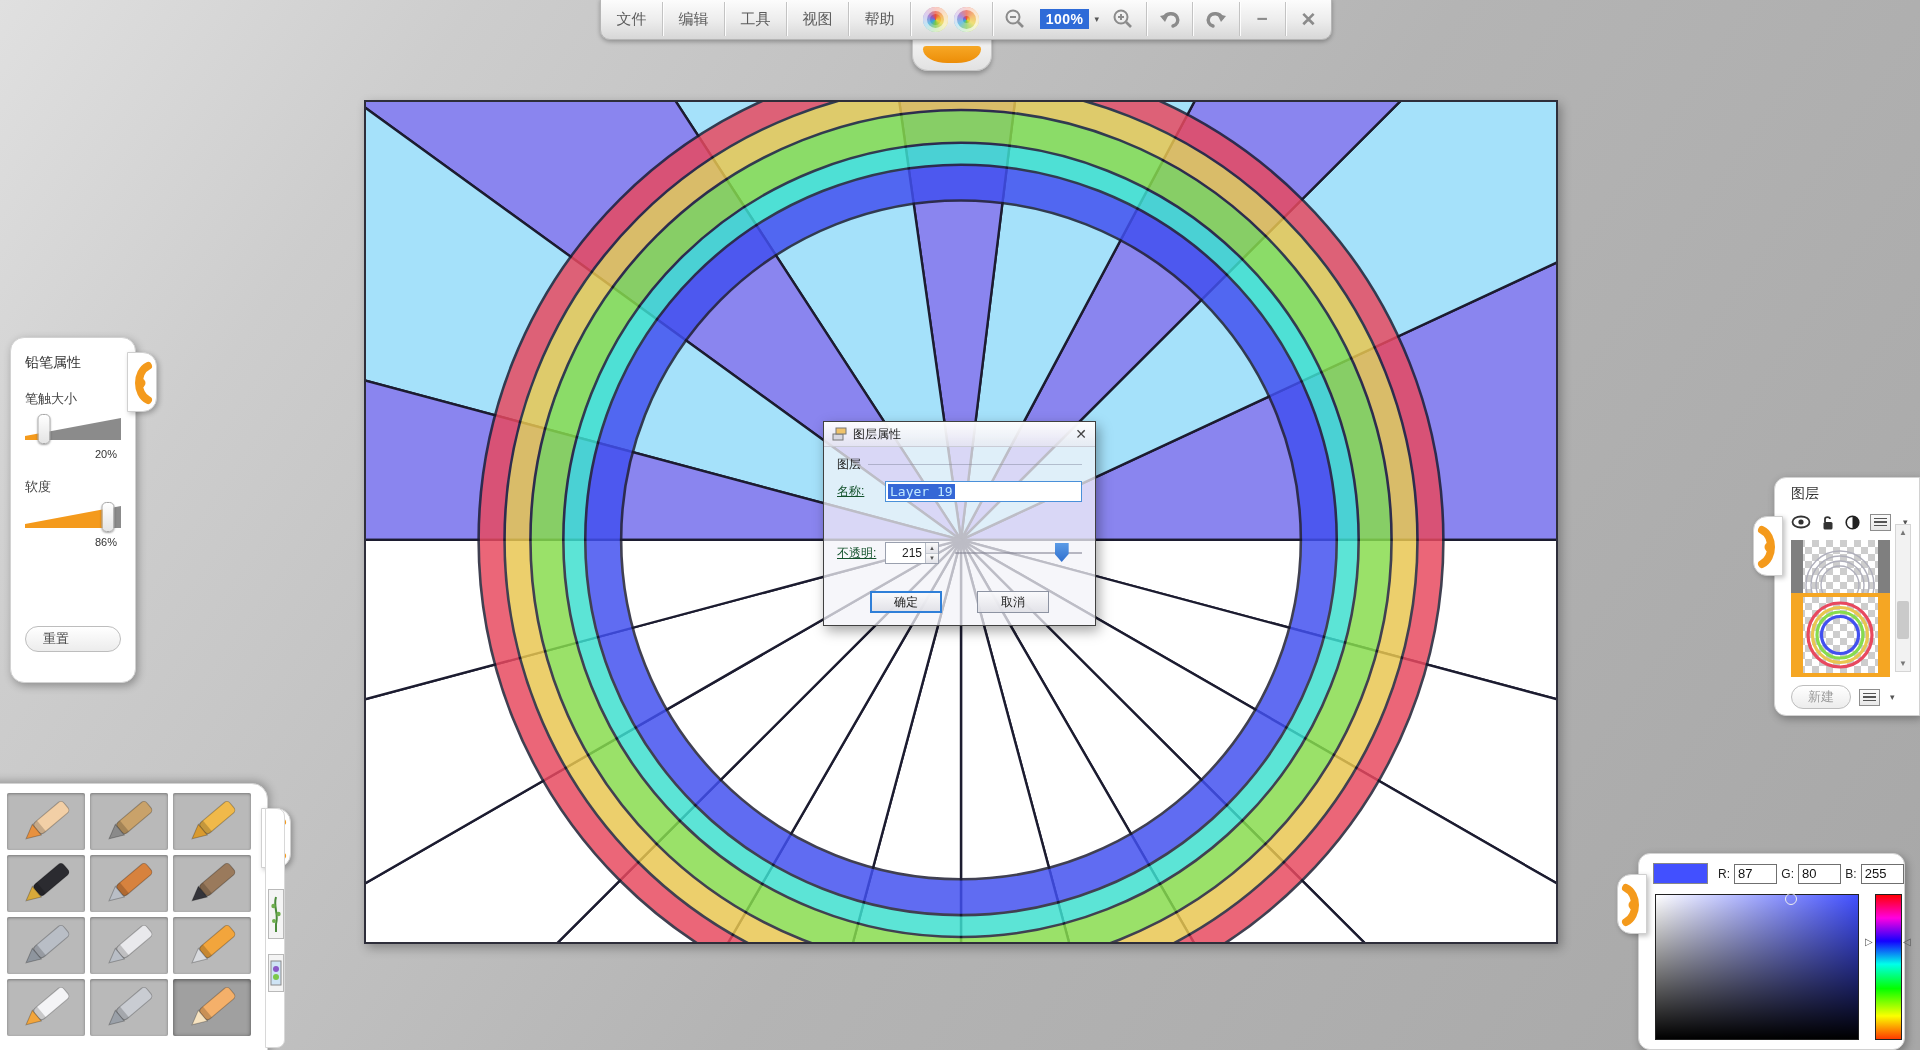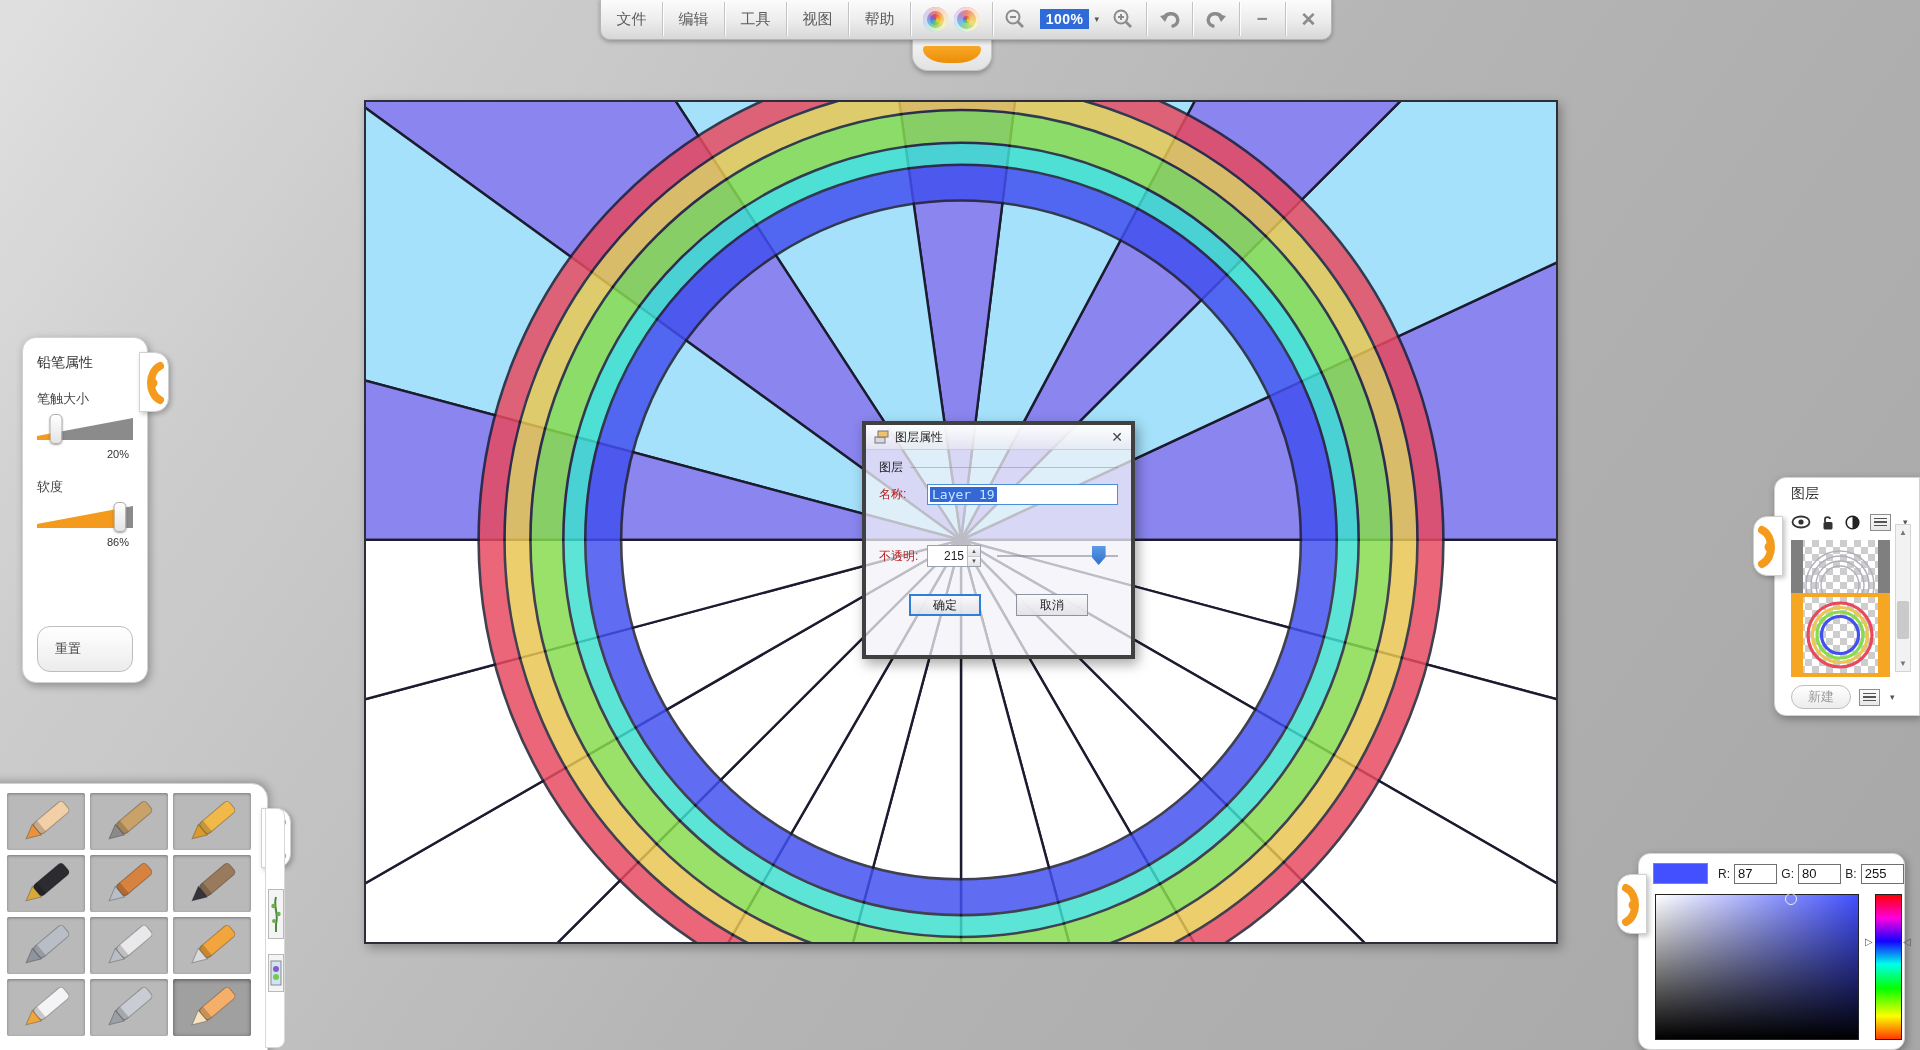--- a/index.html
+++ b/index.html
@@ -60,33 +60,33 @@
   .grab {
     position:absolute; width:30px; height:60px; background:#fff;
     border:1px solid #d0d0d0; box-shadow:2px 2px 5px rgba(0,0,0,.25); z-index:-1;
   }
   .grab svg { position:absolute; top:7px; }
   .grab.right { border-radius:0 14px 14px 0; }
   .grab.right svg { right:2px; }
   .grab.left { border-radius:14px 0 0 14px; }
   .grab.left svg { left:2px; }
   
-  .pencil-panel { left:22px; top:337px; width:126px; height:346px; padding:16px 14px; z-index:30; }
+  .pencil-panel { left:10px; top:337px; width:126px; height:346px; padding:16px 14px; z-index:30; }
   .pencil-panel .title { font-size:14px; color:#333; margin-bottom:16px; }
   .pp-label { font-size:13px; color:#444; margin:18px 0 10px; }
   .wedge { position:relative; width:96px; height:22px; margin-bottom:4px; }
   .wedge-fill { position:absolute; inset:0;
     clip-path:polygon(0 82%, 100% 0, 100% 100%, 0 100%);
     background:linear-gradient(to right,#f49a1c var(--p),#8b8b8b var(--p)); }
   .wedge-handle { position:absolute; top:-4px; left:var(--p); transform:translateX(-50%);
     width:13px; height:30px; background:linear-gradient(#ffffff,#e4e4e4);
     border:1px solid #a8a8a8; border-radius:5px; box-shadow:0 1px 2px rgba(0,0,0,.35); }
   .pp-value { font-size:11px; color:#333; text-align:right; margin:8px 4px 14px 0; }
   .pill-btn {
-    display:block; margin:0 auto; padding:13px 17px; font-size:13px; color:#444;
+    display:block; margin:0 auto; padding:3px 17px; font-size:13px; color:#444;
     background:linear-gradient(#fff,#ececec); border:1px solid #bdbdbd; border-radius:13px;
   }
   .pencil-panel .pill-btn { margin-top:78px; }
   
   .tools-panel {
     position:absolute; left:-14px; top:783px; width:282px; height:281px;
     background:#fff; border:1px solid #d2d2d2; border-radius:0 16px 0 0;
     box-shadow:2px -2px 8px rgba(0,0,0,.25); z-index:30; padding:9px 0 0 20px;
   }
   .tool-grid { display:grid; grid-template-columns:repeat(3,78px); grid-auto-rows:57px; gap:5px; width:244px; }
@@ -94,33 +94,33 @@
     display:flex; align-items:center; justify-content:center; }
   .tool-cell.selected { background:#a0a0a0; box-shadow:inset 0 1px 4px rgba(0,0,0,.5); }
   .tools-side { position:absolute; right:-18px; top:24px; width:20px; height:240px;
     background:#fff; border:1px solid #d8d8d8; border-radius:0 8px 8px 0; }
   .side-mini {
     position:absolute; left:2px; width:16px; background:#f4f4f4; border:1px solid #b9b9b9;
     display:flex; align-items:center; justify-content:center;
   }
   
   .dialog {
-    position:absolute; left:823px; top:421px; width:273px; height:238px;
-    background:rgba(243,243,248,.75); border:4px solid #404040;
-    box-shadow:3px 5px 12px rgba(0,0,0,.35); z-index:50; font-size:12px;margin-left:39px;
+    position:absolute; left:823px; top:421px; width:273px; height:205px;
+    background:rgba(243,243,248,.75); border:1px solid #404040;
+    box-shadow:3px 5px 12px rgba(0,0,0,.35); z-index:50; font-size:12px;
   }
   .dlg-title { height:25px; display:flex; align-items:center; gap:6px; padding:0 8px;
     background:linear-gradient(rgba(255,255,255,.92),rgba(232,232,240,.65));
     border-bottom:1px solid rgba(140,145,165,.45); font-size:12px; color:#222; }
   .dlg-close { margin-left:auto; font-size:14px; color:#444; line-height:1; }
   .dlg-body { padding:9px 13px 0; }
   .dlg-group { display:flex; align-items:center; gap:7px; color:#222; }
   .dlg-group .line { flex:1; height:1px; background:rgba(125,128,150,.45); }
   .dlg-row { display:flex; align-items:center; margin-top:8px; }
-  .dlg-row .lbl { width:48px; color:#b91c1c; }
+  .dlg-row .lbl { width:48px; color:#14532d;text-decoration:underline; }
   .name-input { flex:1; height:21px; background:#fff; border:1px solid #4a90d9;
     display:flex; align-items:center; padding:0 2px;
     font-family:"DejaVu Sans Mono",monospace; font-size:13px; }
   .name-input .sel { background:#3567d6; color:#bfe8ff; padding:0 2px; }
   .opacity-row { margin-top:40px; }
   .spin { position:relative; width:54px; height:22px; background:#fff; border:1px solid #9aa0ae; }
   .spin .val { position:absolute; right:16px; top:3px; font-size:12px; color:#222; }
   .spin .arrows { position:absolute; right:0; top:0; bottom:0; width:13px; border-left:1px solid #b9bec8;
     display:flex; flex-direction:column; }
   .spin .arrows span { flex:1; display:flex; align-items:center; justify-content:center;

